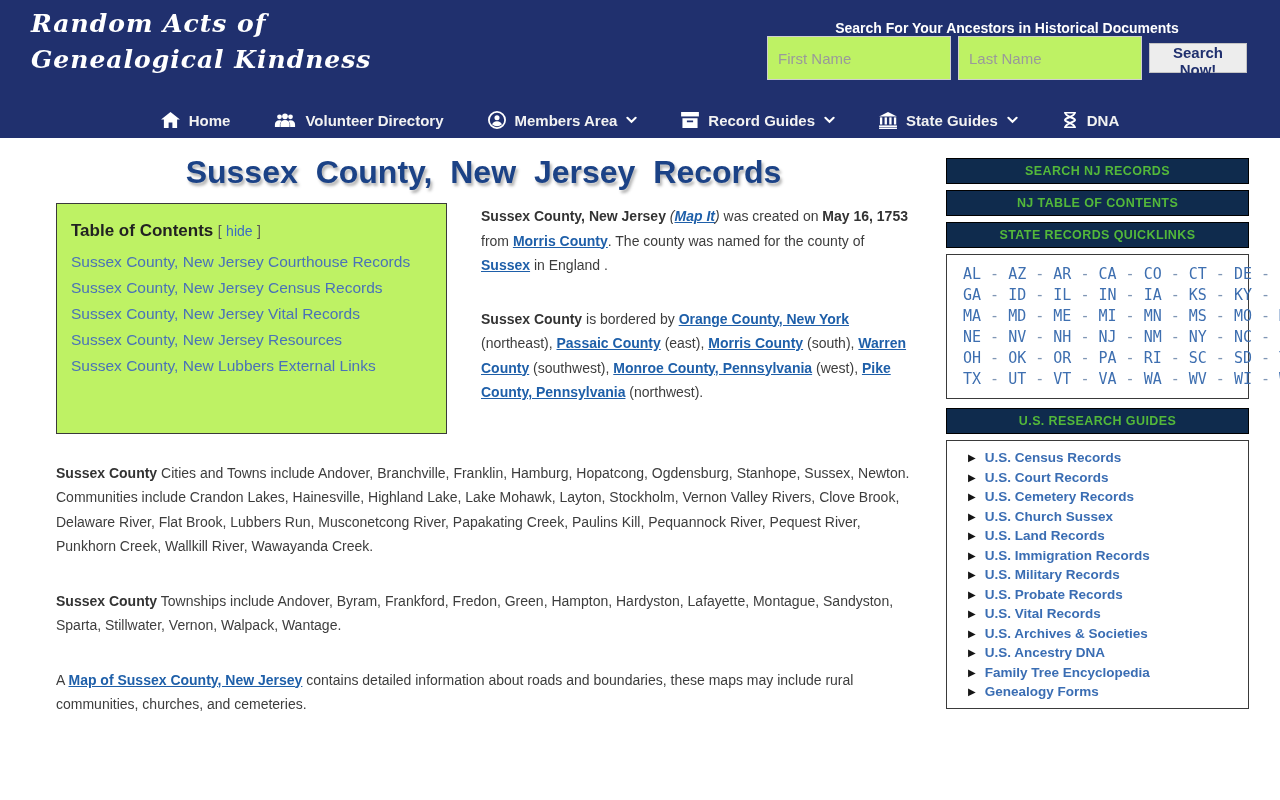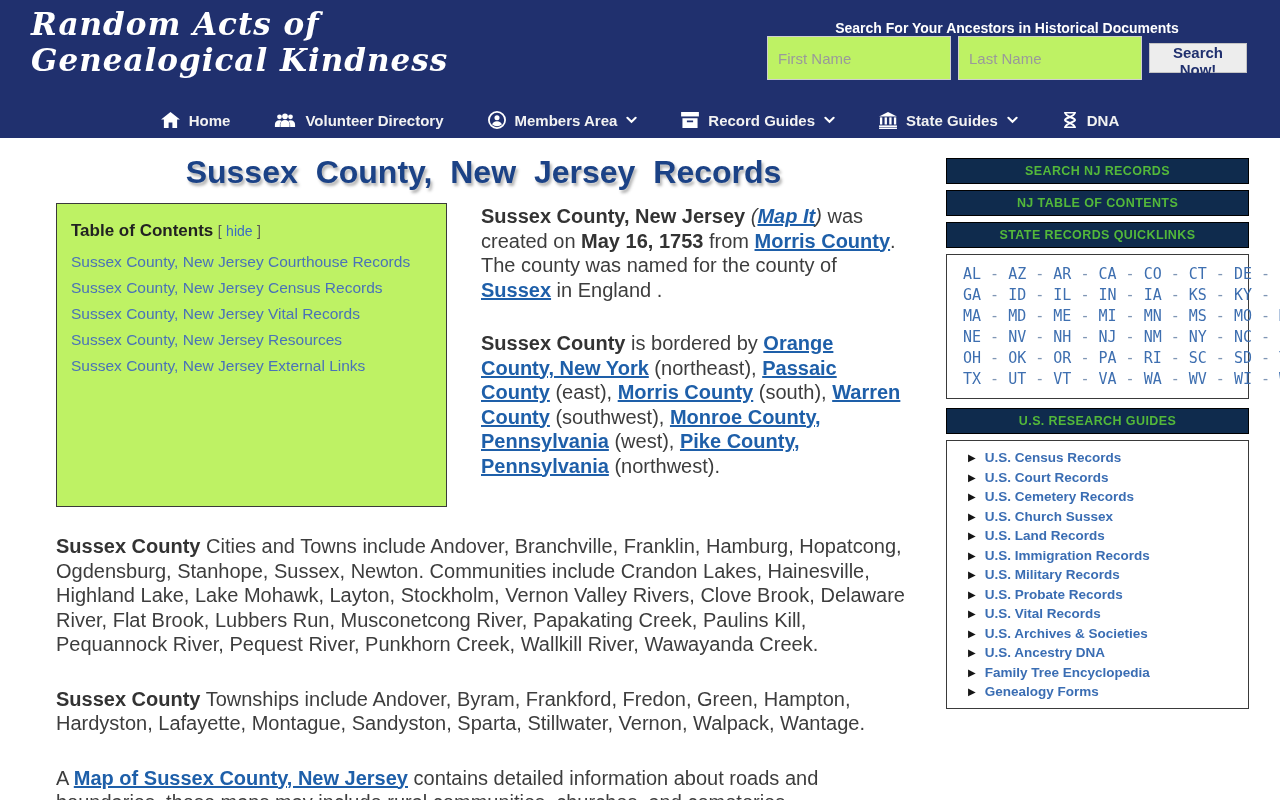--- a/index.html
+++ b/index.html
@@ -15,21 +15,21 @@
   }
   *{box-sizing:border-box;}
   html,body{margin:0;padding:0;width:1280px;height:800px;overflow:hidden;background:#fff;
     font-family:"Liberation Sans",sans-serif;}
   a{text-decoration:none;cursor:pointer;}
 
   
   .header{position:relative;height:138px;background:var(--navy);}
   .logo{position:absolute;left:31px;top:6px;color:#fff;
     font-family:"DejaVu Serif",serif;font-style:italic;font-weight:bold;
-    font-size:31px;line-height:36px;letter-spacing:1px;cursor:pointer;}
+    font-size:25px;line-height:36px;letter-spacing:1px;cursor:pointer;}
   .search-area{position:absolute;top:20px;right:33px;width:480px;}
   .search-title{color:#fff;font-weight:bold;font-size:14px;text-align:center;}
   .search-row{display:flex;justify-content:flex-end;align-items:center;gap:7px;}
   .search-row input{width:184px;height:44px;border:1px solid #cfcfcf;background:#bef264;
     padding:0 10px;font-size:15px;color:#333;font-family:"Liberation Sans",sans-serif;}
   .search-row input::placeholder{color:#9a9a9a;}
   .search-btn{height:30px;padding:0 11px;background:#ededed;border:1px solid #c4c4c4;
     color:var(--navy);font-weight:bold;font-size:15px;font-family:"Liberation Sans",sans-serif;cursor:pointer;}
   .nav{position:absolute;left:0;right:0;bottom:9px;display:flex;justify-content:center;gap:44px;}
   .nav-item{display:flex;align-items:center;gap:9px;color:#f2f2f2;font-weight:bold;
@@ -47,21 +47,21 @@
   .intro-row{display:flex;margin-top:12px;}
   .toc-box{width:391px;min-height:190px;border:1px solid #3a3a3a;background:#bef264;
     padding:17px 18px 12px 14px;flex-shrink:0;}
   .toc-head{margin-bottom:13px;}
   .toc-title{font-size:17px;font-weight:bold;color:#222;}
   .toc-bracket{color:#555;font-size:14px;}
   .toc-hide{color:#3b6cc4;font-size:14px;}
   .toc-list a{display:block;margin-bottom:11px;color:var(--toc-link);font-size:15.5px;line-height:15px;}
 
   .intro-text{flex:1;padding-left:34px;padding-top:1px;}
-  .intro-text p,.body-text p{margin:0 0 29px 0;font-size:20px;line-height:24.5px;color:var(--text);}
+  .intro-text p,.body-text p{margin:0 0 29px 0;font-size:14px;line-height:24.5px;color:var(--text);}
   .body-text{margin-top:27px;}
   .body-text p{margin-bottom:30px;}
   .seg-b{font-weight:bold;color:#333;}
   .seg-i{font-style:italic;}
   a.body-link{color:var(--body-link);font-weight:bold;text-decoration:underline;}
 
   
   .sidebar{position:absolute;top:4px;right:31px;width:303px;}
   .side-btn{background:var(--dark-navy);border:1px solid #000;color:var(--green);
     text-align:center;font-weight:bold;font-size:12.5px;letter-spacing:.4px;
@@ -185,21 +185,21 @@
           <span class="toc-title">Table of Contents</span>
           <span class="toc-bracket">[</span>
           <a class="toc-hide">hide</a>
           <span class="toc-bracket">]</span>
         </div>
         <div class="toc-list" id="toc-list">
             <a>Sussex County, New Jersey Courthouse Records</a>
             <a>Sussex County, New Jersey Census Records</a>
             <a>Sussex County, New Jersey Vital Records</a>
             <a>Sussex County, New Jersey Resources</a>
-            <a>Sussex County, New Jersey External Links</a>
+            <a>Sussex County, New Lubbers External Links</a>
           </div>
       </div>
       <div class="intro-text" id="intro-text">
           <p><span class="seg-b ">Sussex County, New Jersey</span><span class=""> </span><span class="seg-i">(</span><a class="body-link seg-i">Map It</a><span class="seg-i">)</span><span class=""> was created on </span><span class="seg-b ">May 16, 1753</span><span class=""> from </span><a class="body-link">Morris County</a><span class="">. The county was named for the county of </span><a class="body-link">Sussex</a><span class=""> in England .</span></p>
           <p><span class="seg-b ">Sussex County</span><span class=""> is bordered by </span><a class="body-link">Orange County, New York</a><span class=""> (northeast), </span><a class="body-link">Passaic County</a><span class=""> (east), </span><a class="body-link">Morris County</a><span class=""> (south), </span><a class="body-link">Warren County</a><span class=""> (southwest), </span><a class="body-link">Monroe County, Pennsylvania</a><span class=""> (west), </span><a class="body-link">Pike County, Pennsylvania</a><span class=""> (northwest).</span></p>
         </div>
     </div>
 
     <div class="body-text" id="body-text">
         <p><span class="seg-b ">Sussex County</span><span class=""> Cities and Towns include Andover, Branchville, Franklin, Hamburg, Hopatcong, Ogdensburg, Stanhope, Sussex, Newton. Communities include Crandon Lakes, Hainesville, Highland Lake, Lake Mohawk, Layton, Stockholm, Vernon Valley Rivers, Clove Brook, Delaware River, Flat Brook, Lubbers Run, Musconetcong River, Papakating Creek, Paulins Kill, Pequannock River, Pequest River, Punkhorn Creek, Wallkill River, Wawayanda Creek.</span></p>

